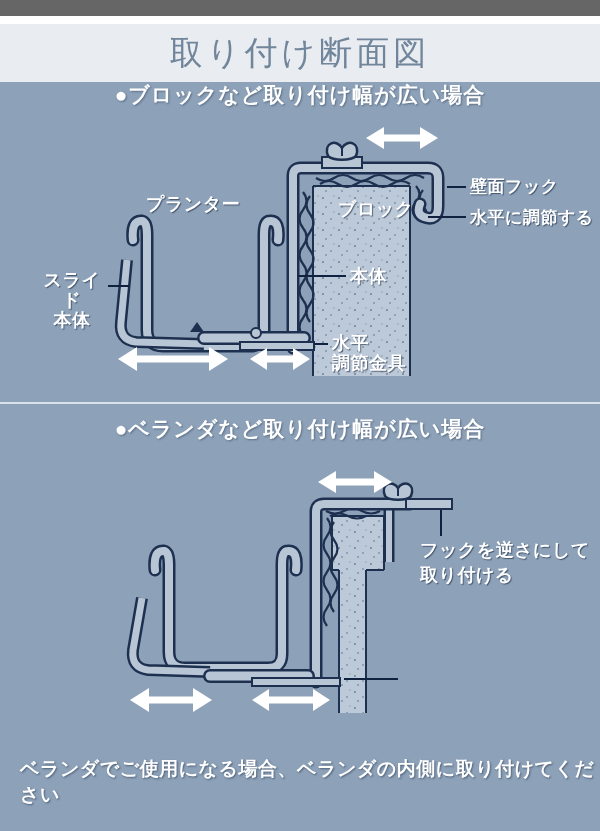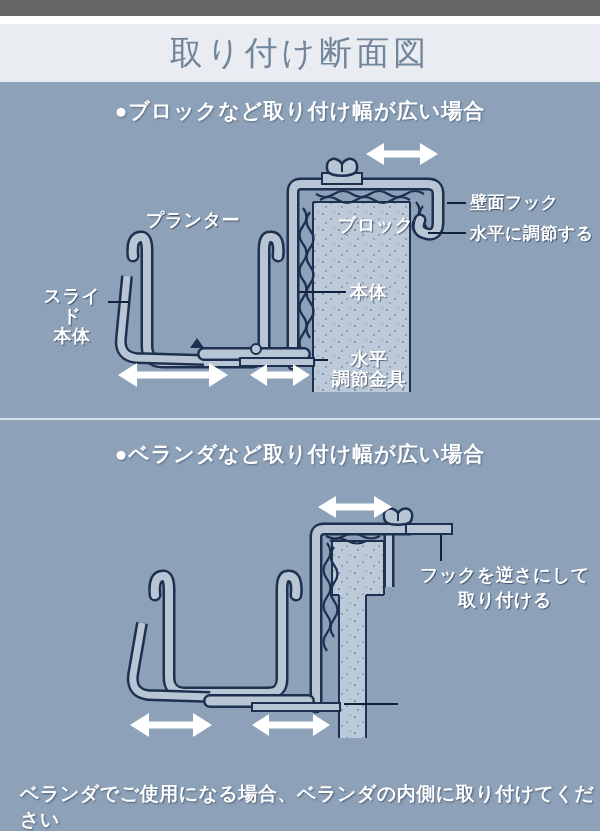--- a/index.html
+++ b/index.html
@@ -8,31 +8,31 @@
     --block-fill:#BCC9D8; --label-white:#FFFFFF; --notice-dark:#24405E;
     --divider:#D9E2EA;
   }
   *{margin:0;padding:0;box-sizing:border-box;}
   body{background:#666;font-family:"Liberation Sans","DejaVu Sans",sans-serif;}
   .page{position:relative;width:600px;height:831px;margin:16px auto;overflow:hidden;
         background:var(--page-bg);}
   .top-strip{height:8px;background:var(--top-strip);}
   .hdr{height:58px;background:var(--header-bg);display:flex;align-items:center;justify-content:center;}
   .title{font-size:33px;letter-spacing:4px;color:var(--title-color);font-weight:normal;}
-  .sec1{padding-top:16px;}
-  .sec2{padding-top:21px;}
+  .sec1{}
+  .sec2{padding-top:12px;}
   .sec-heading{text-align:center;color:var(--label-white);font-weight:bold;font-size:21px;
      letter-spacing:1px;margin-bottom:6px;line-height:26px;
      text-shadow:1px 1px 2px rgba(15,30,55,.4);}
   .divider{height:2px;background:var(--divider);}
   .dwrap{position:relative;}
   .dwrap svg{display:block;}
   .dlabel{position:absolute;color:var(--label-white);font-weight:bold;font-size:18px;
      line-height:20px;white-space:pre-line;letter-spacing:.5px;
-     text-shadow:1px 1px 1px rgba(20,35,60,.6);text-align:center;}
+     text-shadow:1px 1px 1px rgba(20,35,60,.6);}
   .dlabel.small{font-size:17px;line-height:19px;}
   .dlabel.center{text-align:center;}
   .dlabel.wide{line-height:25px;}
   .t-dark{fill:none;stroke:var(--line-dark);stroke-linecap:round;stroke-linejoin:round;}
   .t-lite{fill:none;stroke:var(--tube-fill);stroke-linecap:round;stroke-linejoin:round;}
   .t-flat{stroke-linecap:butt;}
   .edge{fill:none;stroke:var(--line-dark);stroke-width:2;}
   .wave{fill:none;stroke:var(--line-dark);stroke-width:2.2;}
   .blockfill{fill:var(--block-fill);}
   .leader{stroke:#10223F;stroke-width:2;}

